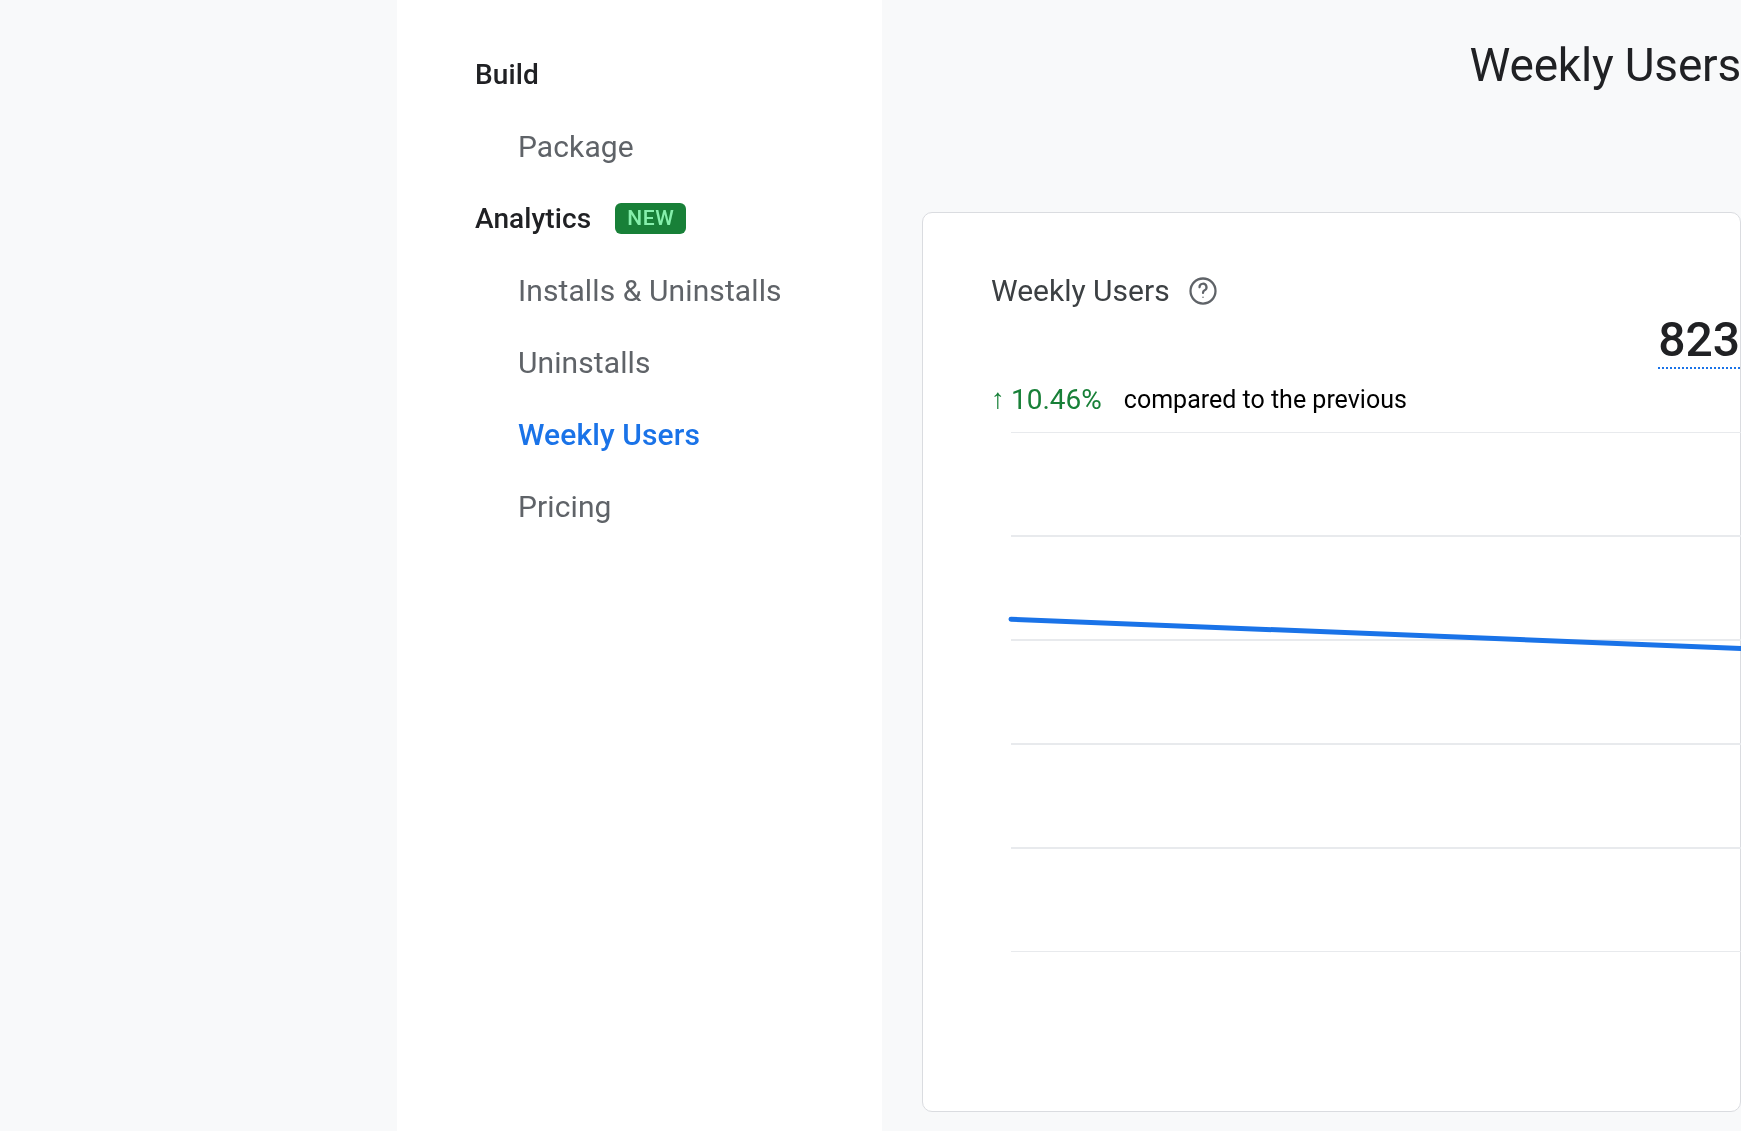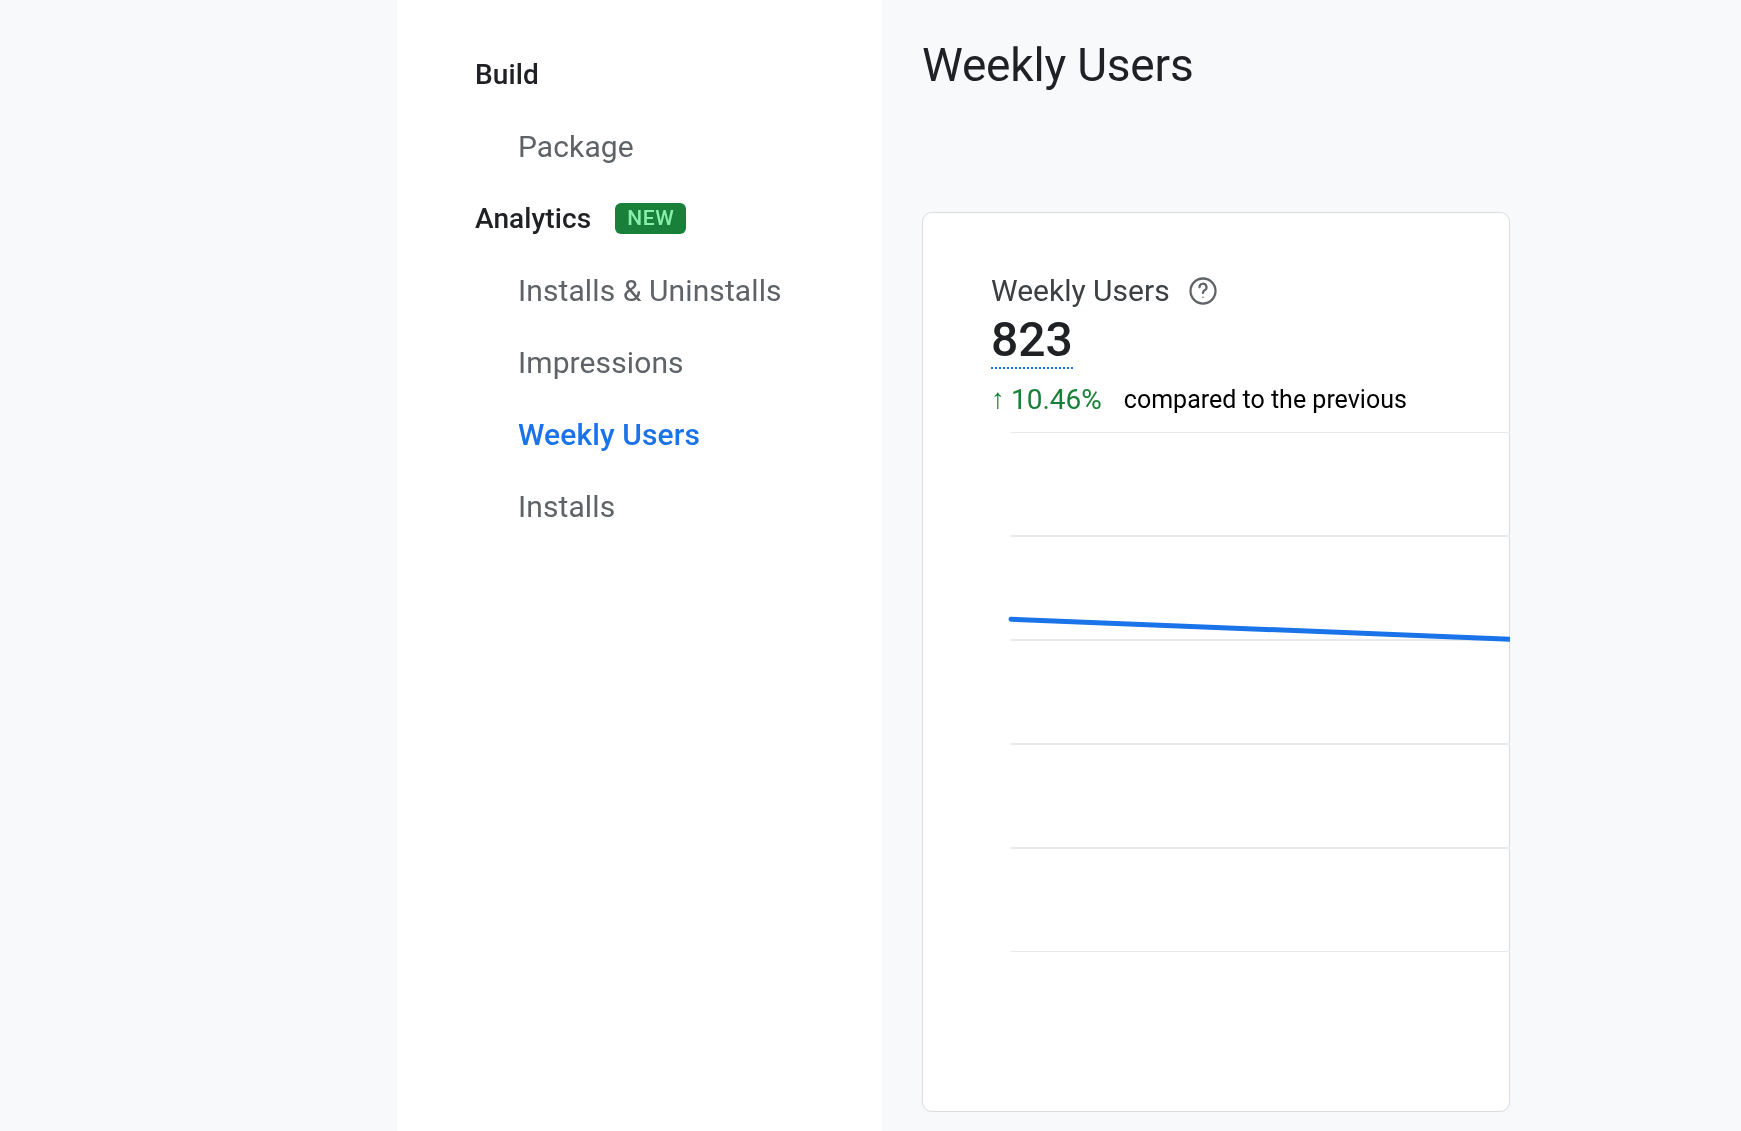--- a/index.html
+++ b/index.html
@@ -5,22 +5,23 @@
   * { box-sizing: border-box; margin: 0; padding: 0; }
   html, body { height: 100%; }
   body {
     font-family: "Google Sans", "Product Sans", Roboto, "Segoe UI", Arial, sans-serif;
     background: #f8f9fa;
     color: #202124;
     overflow: hidden;
   }
   .app {
     display: flex;
-    width: 1510px;
+    width: 1741px;
     height: 1131px;
+    text-align: right;
   }
   .left-gutter {
     width: 397px;
     background: #f8f9fa;
     flex-shrink: 0;
   }
   .sidebar {
     width: 485px;
     background: #ffffff;
     flex-shrink: 0;
@@ -159,27 +160,27 @@
     </div>
 
     <div class="section-header">
       <span class="label">Analytics</span>
       <span class="new-badge">NEW</span>
     </div>
     <div class="nav-item">
       <span class="label">Installs &amp; Uninstalls</span>
     </div>
     <div class="nav-item">
-      <span class="label">Impressions</span>
+      <span class="label">Uninstalls</span>
     </div>
     <div class="nav-item active">
       <span class="label">Weekly Users</span>
     </div>
     <div class="nav-item">
-      <span class="label">Installs</span>
+      <span class="label">Pricing</span>
     </div>
 
   </nav>
 
   <main class="main">
     <h1 class="page-title">Weekly Users</h1>
 
     <section class="card">
       <div class="card-header">
         <span class="card-title">Weekly Users</span>

